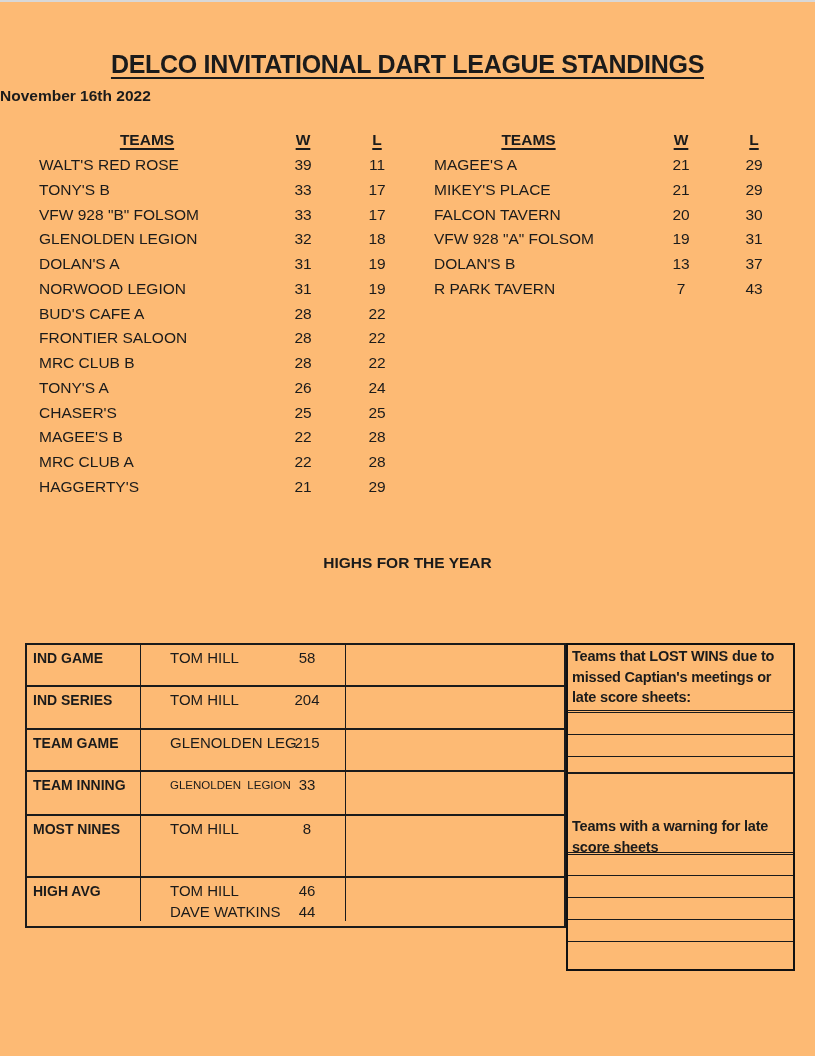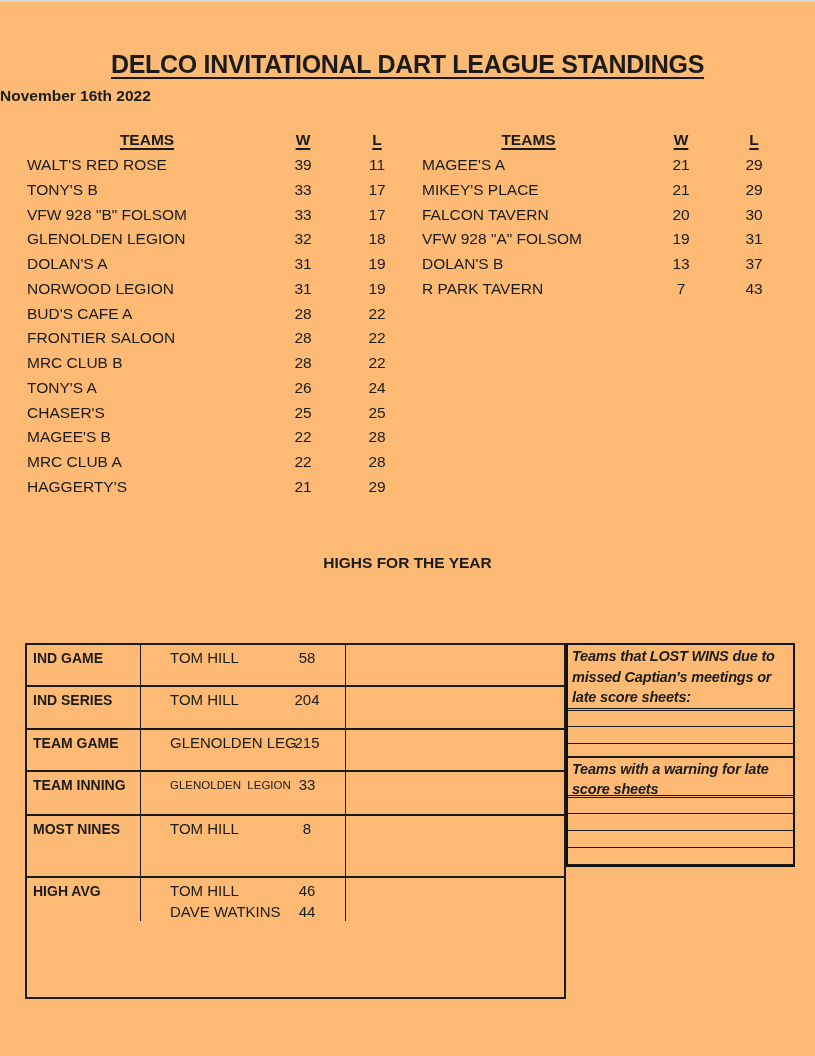--- a/index.html
+++ b/index.html
@@ -22,51 +22,51 @@
   .shead { position:relative; height:22px; font-weight:bold; }
   .shead span { position:absolute; text-align:center; text-decoration:underline;
                 text-decoration-thickness:1.5px; text-underline-offset:3px; }
   .left  .c-teams { left:0;     width:244px; }
   .left  .c-w     { left:253px; width:50px;  }
   .left  .c-l     { left:327px; width:50px;  }
   .right .c-teams { left:0;     width:217px; }
   .right .c-w     { left:236px; width:50px;  }
   .right .c-l     { left:309px; width:50px;  }
   .srow { position:relative; height:24.75px; line-height:24.75px; }
-  .srow .team { position:absolute; left:2px; white-space:nowrap;text-align:right; }
+  .srow .team { position:absolute; left:14px; white-space:nowrap;text-align:right; }
   .srow .val  { position:absolute; text-align:center; }
 
   .highs-heading { position:absolute; top:554px; left:0; width:100%; text-align:center;
                    font-size:15.5px; font-weight:bold; }
 
   
-  .highs-table { position:absolute; left:25px; top:643px; width:541px; height:356px;
+  .highs-table { position:absolute; left:25px; top:643px; width:541px; height:285px;
                  border:2px solid #1b1b1b; box-sizing:border-box;
                  display:flex; flex-direction:column; }
   .hrow { display:flex; box-sizing:border-box; border-bottom:2px solid #1b1b1b; }
   .hrow:last-child { border-bottom:none; }
   .hcat { width:114px; box-sizing:border-box; border-right:1.5px solid #1b1b1b;
           font-weight:bold; font-size:14px; padding:5px 2px 0 6px; white-space:nowrap; overflow:hidden; }
   .hmid { width:204px; box-sizing:border-box; padding-top:4px; font-size:15px; }
   .hline { position:relative; height:21px; }
   .hname { position:absolute; left:5px; top:0; max-width:128px; overflow:hidden; white-space:pre;margin-left:24px; }
   .hname.small { font-size:11.5px; top:3px; max-width:195px; }
   .hval  { position:absolute; left:136px; top:0; width:60px; text-align:center; }
   .hempty { flex:1; box-sizing:border-box; border-left:1.5px solid #1b1b1b; }
 
   
-  .penalty-box { position:absolute; left:566px; top:643px; width:229px; height:224px;
+  .penalty-box { position:absolute; left:566px; top:643px; width:229px; height:328px;
                  border:2.5px solid #111; box-sizing:border-box;
-                 display:flex; flex-direction:column; font-size:14.5px;font-style:italic; }
+                 display:flex; flex-direction:column; font-size:14.5px; }
   .prow { box-sizing:border-box; border-bottom:1.5px solid #1b1b1b; }
   .prow.ptext { font-weight:bold; line-height:20.5px; padding:1px 3px 0 4px; letter-spacing:-0.2px; }
   .prow.header  { height:68px; border-bottom:3px double #1b1b1b; }
   .prow.e1 { height:22px; } .prow.e2 { height:22px; }
   .prow.e3 { height:17px; border-bottom:2.5px solid #1b1b1b; }
-  .prow.warning { height:40px; border-bottom:3px double #1b1b1b; }
+  .prow.warning { height:40px; border-bottom:3px double #1b1b1b;margin-top:41px; }
   .prow.w1 { height:21px; } .prow.w2 { height:22px; } .prow.w3 { height:22px; }
   .prow.w4 { height:22px; } .prow.w5 { flex:1; border-bottom:none; }
 </style>
 </head>
 <body>
 
 <div class="page">
   <div class="topstrip"></div>
 
   <div class="title">

